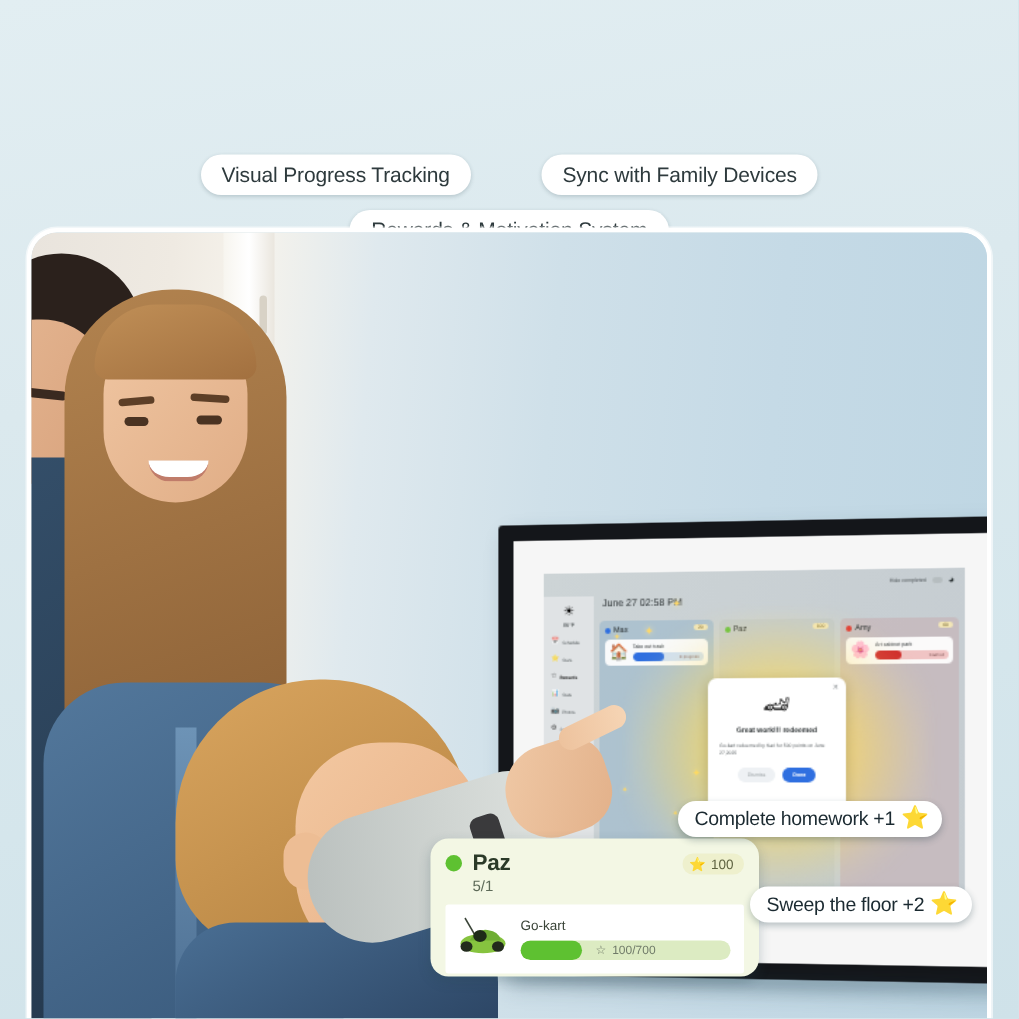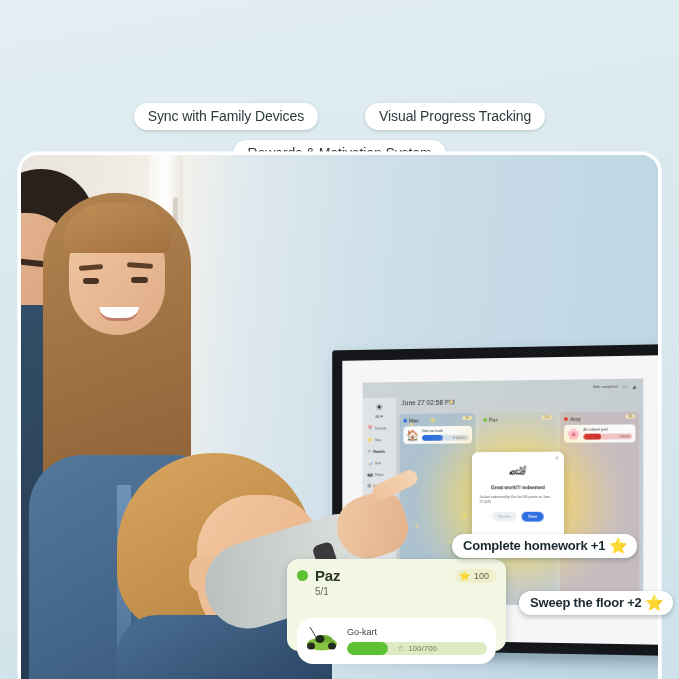--- a/index.html
+++ b/index.html
@@ -380,21 +380,21 @@
   .rc-head { display: flex; align-items: center; gap: 7px; }
   .rc-dot { width: 11px; height: 11px; border-radius: 50%; background: #5ec131; }
   .rc-name { font-size: 15px; color: #2b3a28; font-weight: bold; letter-spacing: -0.2px; }
   .rc-badge {
     margin-left: auto; background: #eef0cd; border-radius: 12px;
     padding: 2px 7px 2px 5px; display: flex; align-items: center; gap: 3px;
     font-size: 9px; color: #5f6341;
   }
   .rc-frac { font-size: 10px; color: #5d6a58; margin: 2px 0 0 18px; }
   .rc-task {
-    margin-top: 21px; background: #ffffff; border-radius: 16px;
+    margin-top: 6px; background: #ffffff; border-radius: 2px;
     height: 46px; display: flex; align-items: center; gap: 8px;
     padding: 0 9px 0 8px;
   }
   .rc-kart { width: 34px; text-align: center; }
   .rc-task-right { flex: 1; }
   .rc-task-title { font-size: 9px; color: #3a4438; margin-bottom: 5px; }
   .rc-bar {
     height: 13px; border-radius: 7px; background: #dcebc2;
     position: relative; overflow: hidden;
   }
@@ -406,39 +406,39 @@
   }
 
   
   .callout {
     position: absolute;
     background: #ffffff;
     border-radius: 999px;
     box-shadow: 0 2px 5px rgba(30,60,70,0.3);
     display: flex; align-items: center; gap: 3px;
     padding: 4px 9px 5px 11px;
-    font-size: 13px; font-weight: bold; color: #1b2a31;
+    font-size: 13px; font-weight: normal; color: #1b2a31;
     white-space: nowrap;
     letter-spacing: -0.2px;
   }
   .callout-1 { left: 452px; top: 534px; }
-  .callout-2 { left: 519px; top: 591px; text-align: center; }
+  .callout-2 { left: 500px; top: 591px; text-align: center; }
   .cstar { font-size: 15px; color: #f2b43a; line-height: 1; margin-left: 1px; }
 
   .star-y { color: #f0b93f; }
 </style>
 </head>
 <body>
 
 <div id="page">
 
 
   <div class="pill-row pill-row-1">
+    <div class="pill">Visual Progress Tracking</div>
     <div class="pill">Sync with Family Devices</div>
-    <div class="pill">Visual Progress Tracking</div>
   </div>
   <div class="pill-row pill-row-2">
     <div class="pill">Rewards &amp; Motivation System</div>
   </div>
 
   <div class="photo-panel">
     <div class="wall"></div>
     <div class="door-frame"></div>
     <div class="door-knob"></div>
 

